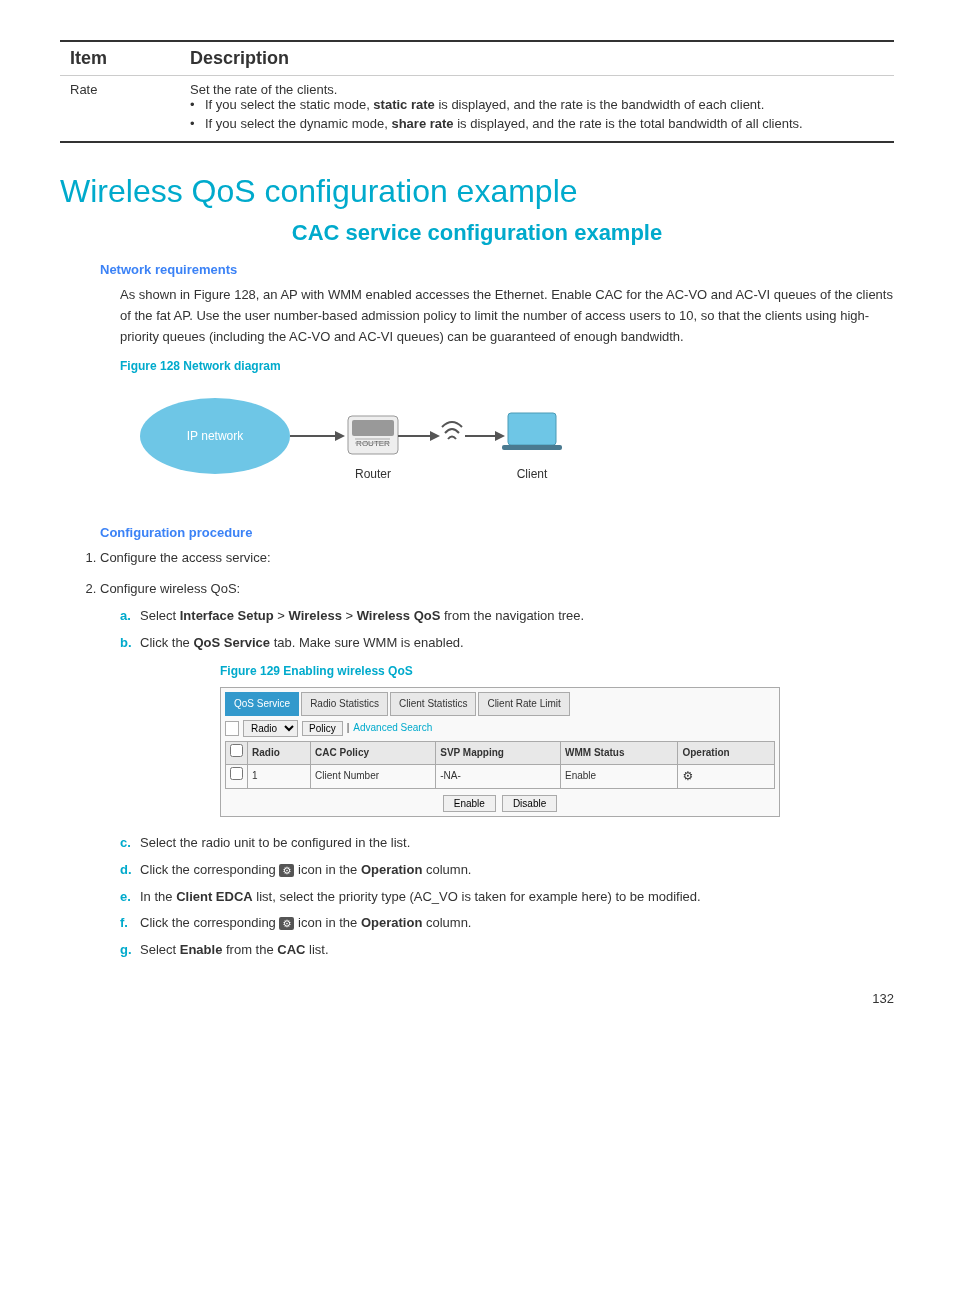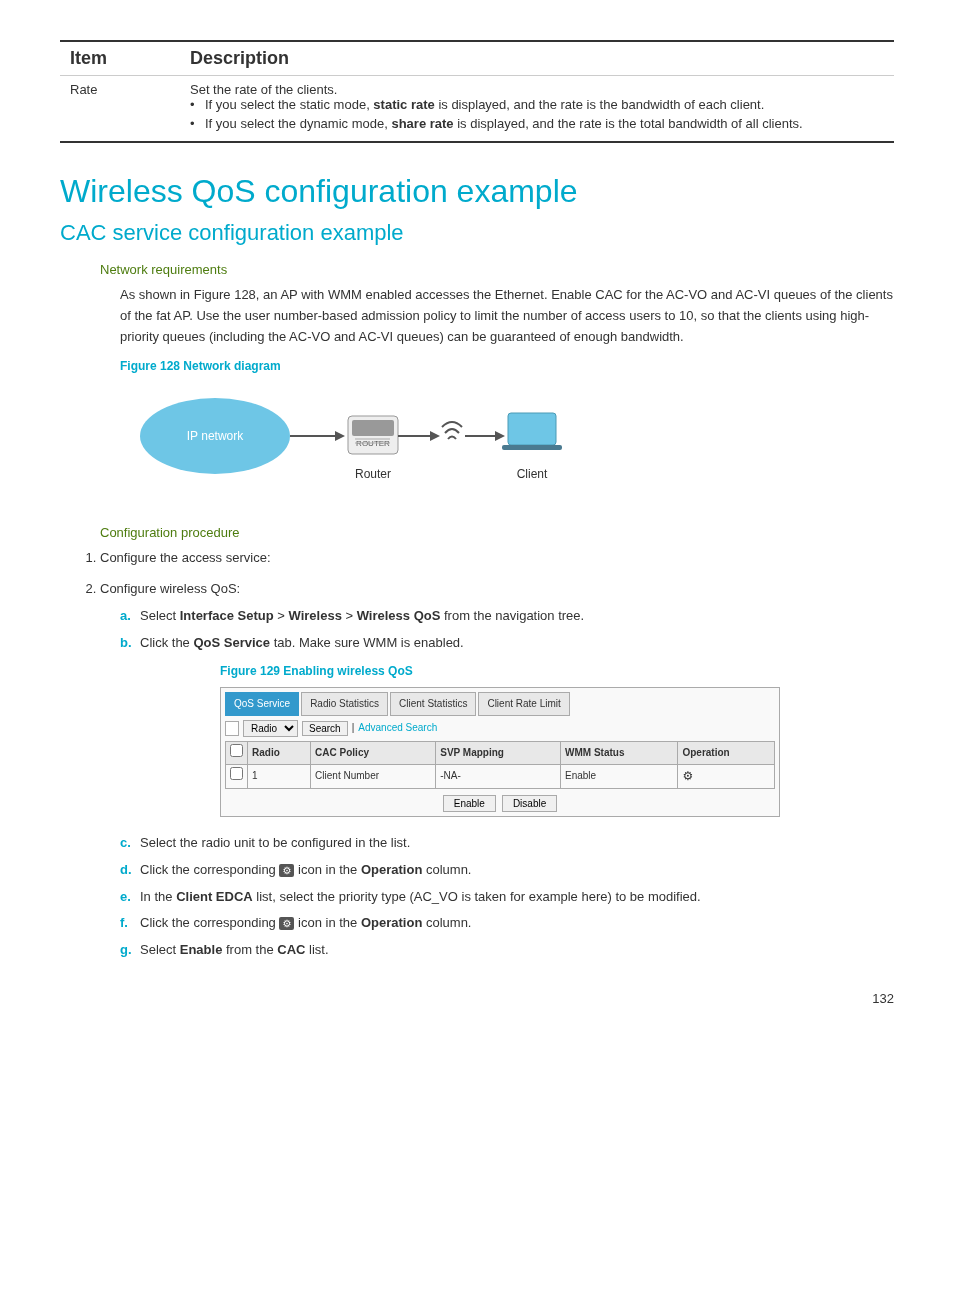--- a/index.html
+++ b/index.html
@@ -57,29 +57,30 @@
       color: #00aacc;
       font-weight: normal;
       margin-bottom: 10px;
       margin-top: 10px;
     }
 
     
     .sub-title {
       font-size: 22px;
       color: #00aacc;
-      font-weight: normal;
+      font-weight: bold;
       margin-bottom: 16px;
+      text-align: center;
     }
 
     
     .section-heading {
       font-size: 13px;
-      font-weight: normal;
-      color: #4d7c0f;
+      font-weight: bold;
+      color: #3b82f6;
       margin-bottom: 8px;
       padding-left: 40px;
     }
 
     
     .body-text {
       font-size: 13px;
       line-height: 1.6;
       margin-bottom: 12px;
       margin-left: 60px;
@@ -323,21 +324,21 @@
               <div class="qos-tab active">QoS Service</div>
               <div class="qos-tab">Radio Statistics</div>
               <div class="qos-tab">Client Statistics</div>
               <div class="qos-tab">Client Rate Limit</div>
             </div>
             <div class="qos-search-row">
               <input type="text" style="width: 14px; font-size: 10px;">
               <select style="font-size:10px;">
                 <option>Radio</option>
               </select>
-              <button class="qos-search-btn">Search</button>
+              <button class="qos-search-btn">Policy</button>
               <span>|</span>
               <a class="link-text" style="font-size:10px;text-align:center;">Advanced Search</a>
             </div>
             <table class="qos-inner-table">
               <thead>
                 <tr>
                   <th style="width:20px;"><input type="checkbox" style=""></th>
                   <th>Radio</th>
                   <th>CAC Policy</th>
                   <th>SVP Mapping</th>

